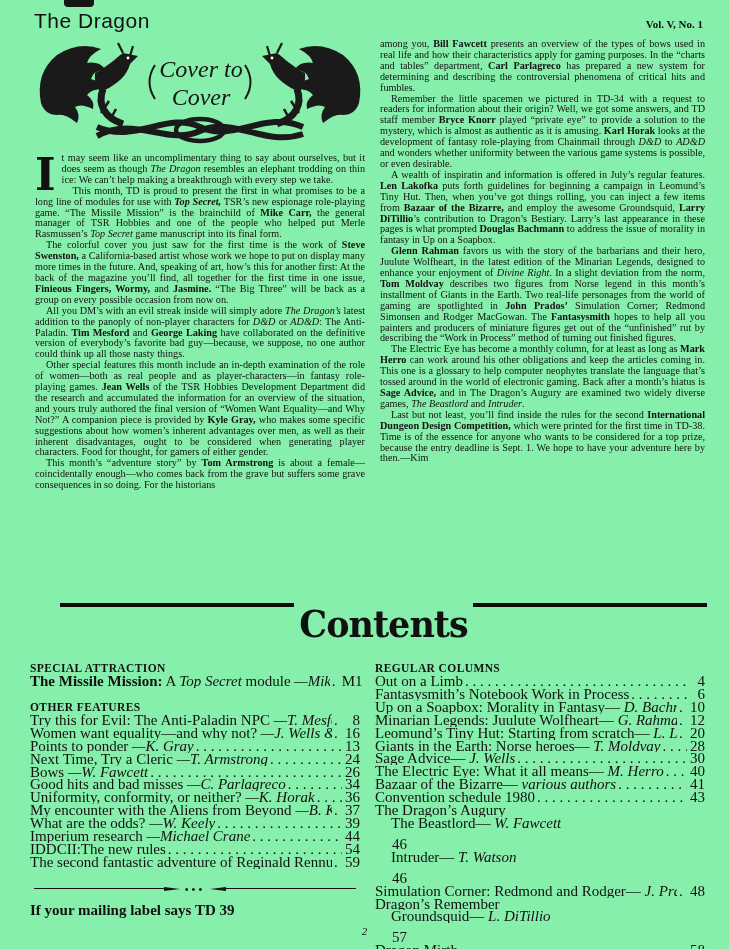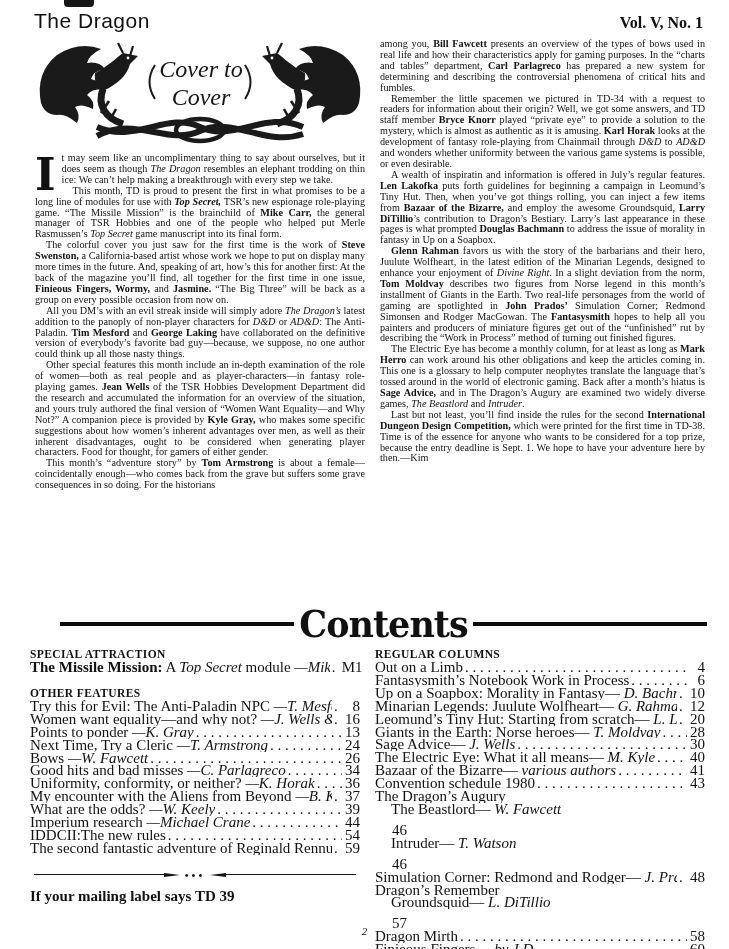--- a/index.html
+++ b/index.html
@@ -1,27 +1,27 @@
 <!DOCTYPE html>
 <html><head>
 <meta charset="utf-8">
 <style>
   html,body { margin:0; padding:0; background:#888; }
   .page {
     position:relative; width:729px; height:949px; margin:0 auto;
-    background:#ffffff; color:#111;
+    background:#86efac; color:#111;
     font-family:"Liberation Serif", serif;
     overflow:hidden;
   }
   .scan-artifact { position:absolute; left:64px; top:0; width:30px; height:7px; background:#161616; border-radius:0 0 4px 4px; }
 
   
   .masthead { display:flex; justify-content:space-between; align-items:baseline; padding:9px 26px 0 34px; }
   .mag-title { font-family:"Liberation Sans", sans-serif; font-size:21px; letter-spacing:0.5px; }
-  .issue-no { font-size:16px; font-weight:bold; }
+  .issue-no { font-size:11px; font-weight:bold; }
 
   
   .columns { display:flex; gap:15px; padding:6px 24px 0 35px; height:562px; overflow:hidden; }
   .col { width:330px; }
 
   
   .banner { width:330px; height:110px; margin-bottom:4px; }
   .banner svg { display:block; }
   .banner text { font-family:"Liberation Serif", serif; font-style:italic; }
 
@@ -31,21 +31,21 @@
   .paras-nofirst .para { text-indent:11px; }
   .paras-nofirst .para:first-child { text-indent:0; }
   .b { font-weight:bold;margin-top:16px; }
   .i { font-style:italic; }
   .dropcap {
     float:left; font-size:44px; line-height:42px; font-weight:bold;
     font-family:"DejaVu Serif", serif; padding:1px 6px 0 0;
   }
 
   
-  .contents-band { display:flex; align-items:center; margin:2px 22px 0 60px; }
+  .contents-band { display:flex; margin:2px 22px 14px 60px; }
   .contents-rule { flex:1; height:4px; background:#0b0b0b; }
   .contents-word {
     font-family:"DejaVu Serif", serif; font-weight:bold; font-size:35px;
     letter-spacing:-1px; padding:0 5px; transform:scaleY(1.08);
     white-space:nowrap;
   }
 
   
   .toc-wrap { display:flex; gap:15px; padding:4px 24px 0 30px; }
   .toc-col { width:330px; }
@@ -257,21 +257,21 @@
               <span class="toc-title"><span>Giants in the Earth: Norse heroes— </span><span class="i">T. Moldvay</span></span>
               <span class="toc-leader"></span>
               <span class="toc-page">28</span>
             </div>
             <div class="toc-row">
               <span class="toc-title"><span>Sage Advice— </span><span class="i">J. Wells</span></span>
               <span class="toc-leader"></span>
               <span class="toc-page">30</span>
             </div>
             <div class="toc-row">
-              <span class="toc-title"><span>The Electric Eye: What it all means— </span><span class="i">M. Kyle</span></span>
+              <span class="toc-title"><span>The Electric Eye: What it all means— </span><span class="i">M. Herro</span></span>
               <span class="toc-leader"></span>
               <span class="toc-page">40</span>
             </div>
             <div class="toc-row">
               <span class="toc-title"><span>Bazaar of the Bizarre— </span><span class="i">various authors</span></span>
               <span class="toc-leader"></span>
               <span class="toc-page">41</span>
             </div>
             <div class="toc-row">
               <span class="toc-title"><span>Convention schedule 1980</span></span>

